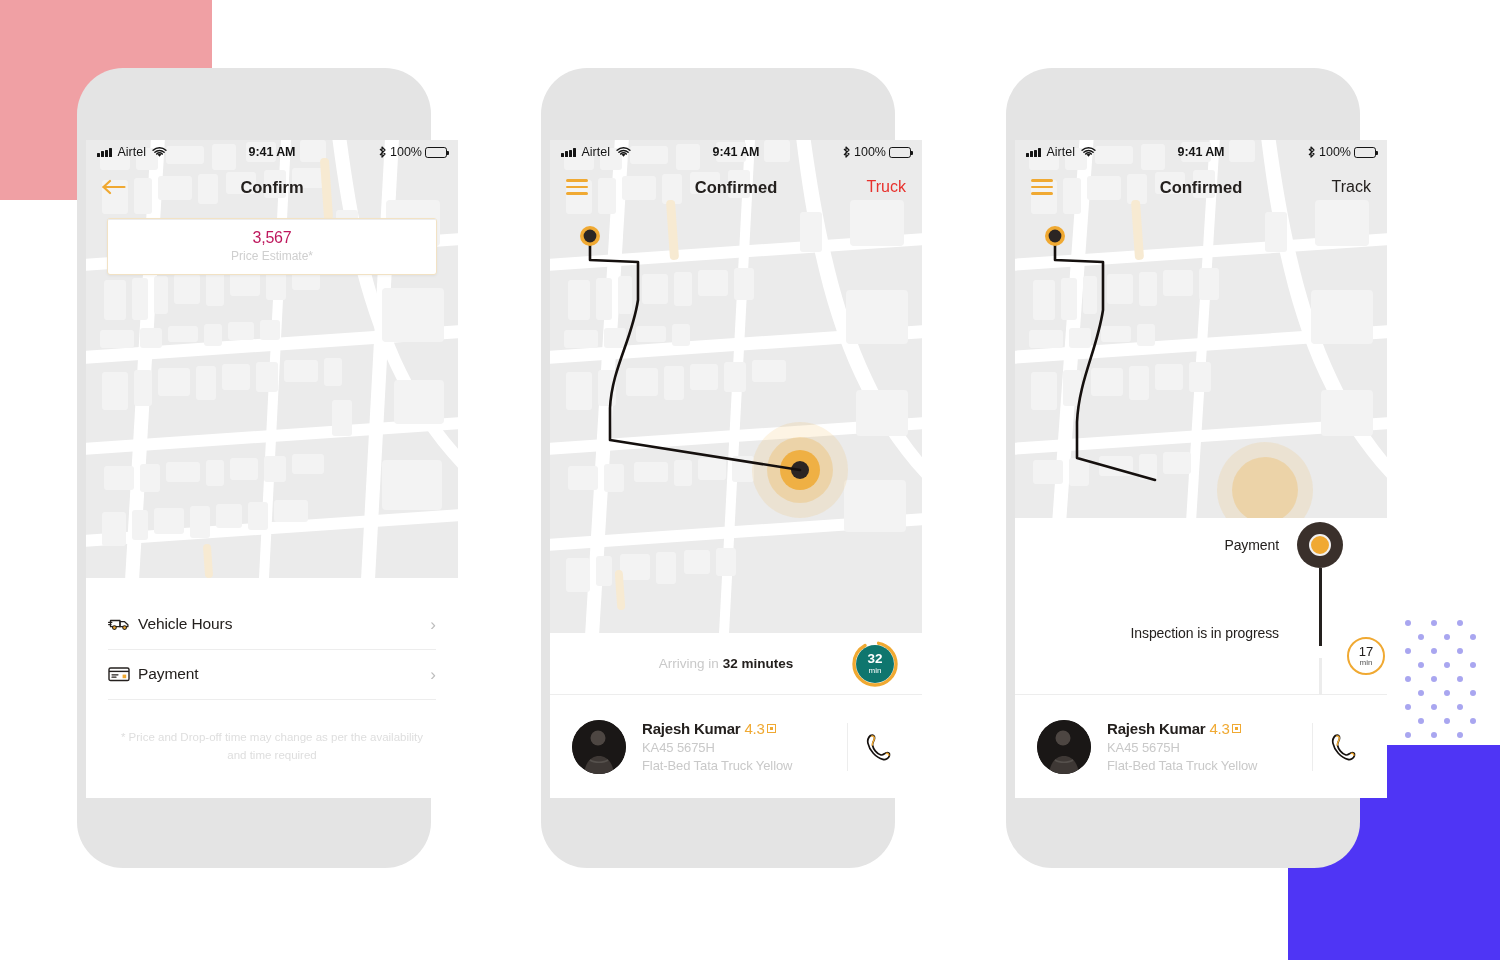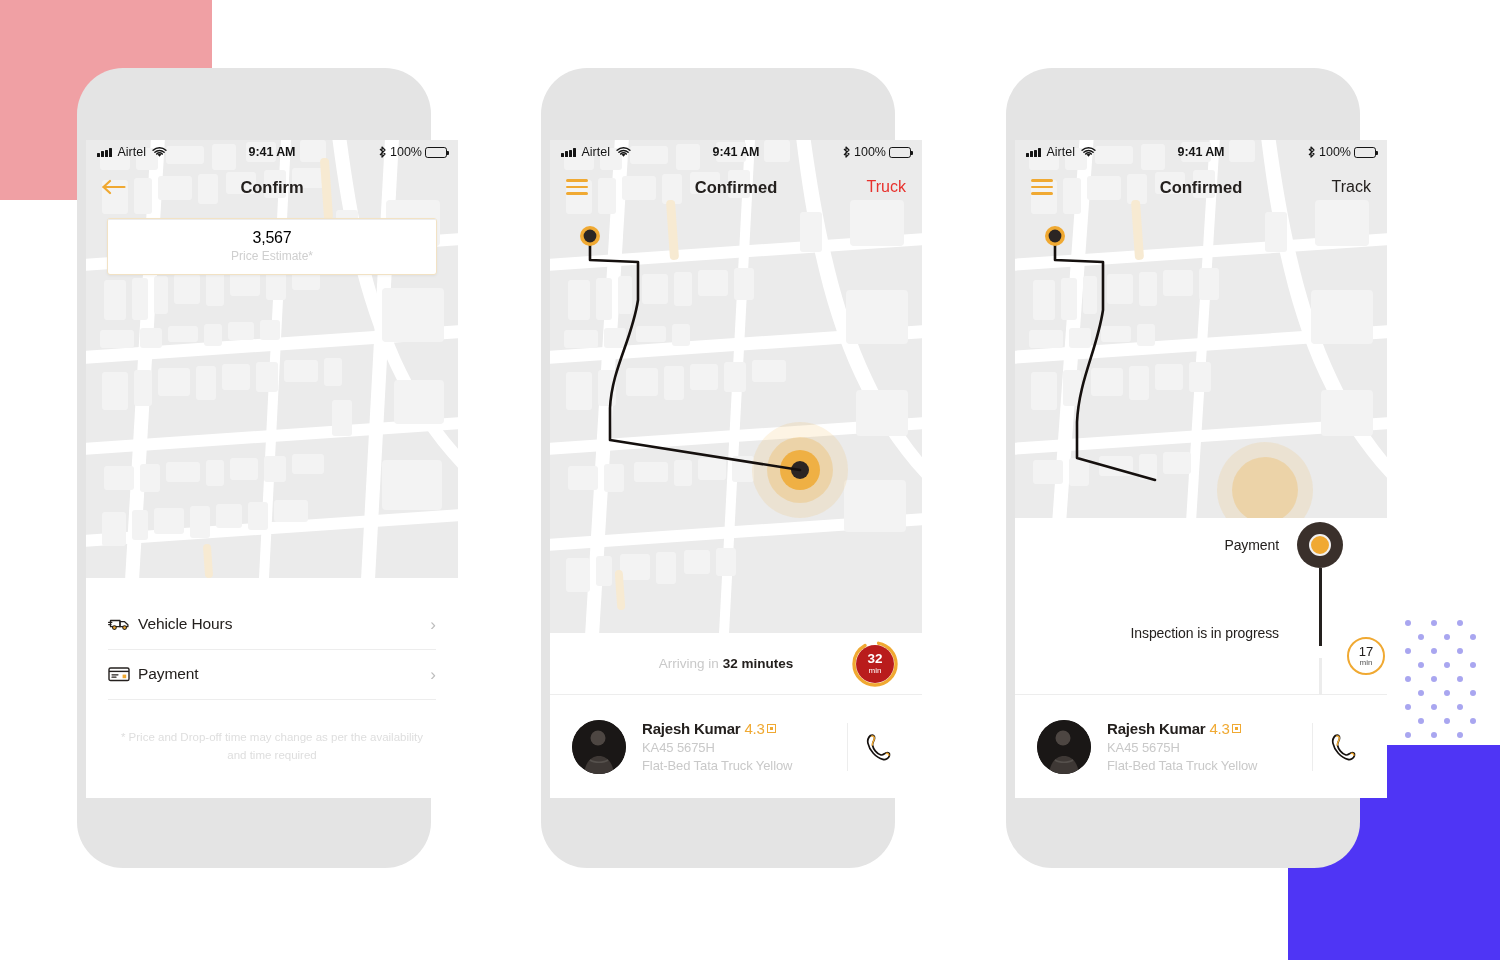--- a/index.html
+++ b/index.html
@@ -109,21 +109,21 @@
   }
   .addr-row { display:flex; align-items:center; padding:13px 15px 12px; }
   .addr-dot {
     width:9px; height:9px; border-radius:50%; background:#f0a932;
     margin-right:14px; flex:none;
   }
   .addr-text { font-size:14.5px; color:#24201e; letter-spacing:-0.1px; }
   .addr-stats { display:flex; border-top:1px solid #ececec; }
   .stat { flex:1; text-align:center; padding:9px 0 11px; }
   .stat + .stat { border-left:1px solid #ececec; }
-  .stat-val { font-size:16px; color:#000000; letter-spacing:-0.2px; }
+  .stat-val { font-size:16px; color:#be185d; letter-spacing:-0.2px; }
   .stat-lbl { font-size:12px; color:#cfcfcf; margin-top:2px; }
 
   
   .sheet {
     position:absolute; left:0; right:0; bottom:0; top:438px;
     background:#fff; z-index:5;
   }
   .opt-list { padding:0 22px; margin-top:22px; }
   .opt-row {
     display:flex; align-items:center;
@@ -145,21 +145,21 @@
     background:#fff; z-index:5;
     display:flex; align-items:center; padding:0 24px;
     border-bottom:1px solid #ededed;
   }
   .arrive-txt { flex:1; text-align:center; font-size:13.5px; color:#c9c9c9; padding-left:26px; }
   .arrive-txt b { color:#24201e; font-weight:bold; }
   .eta-badge { position:relative; width:46px; height:46px; flex:none; }
   .eta-ring { position:absolute; inset:0; }
   .eta-core {
     position:absolute; left:4px; top:4px; width:38px; height:38px;
-    border-radius:50%; background:#b91c1c; color:#fff;
+    border-radius:50%; background:#0f766e; color:#fff;
     display:flex; flex-direction:column; align-items:center; justify-content:center;
     line-height:1;
   }
   .eta-num { font-size:13.5px; font-weight:bold; }
   .eta-unit { font-size:8px; margin-top:1px; }
 
   
   .driver {
     position:absolute; left:0; right:0; bottom:0; height:103px;
     background:#fff; z-index:5;

